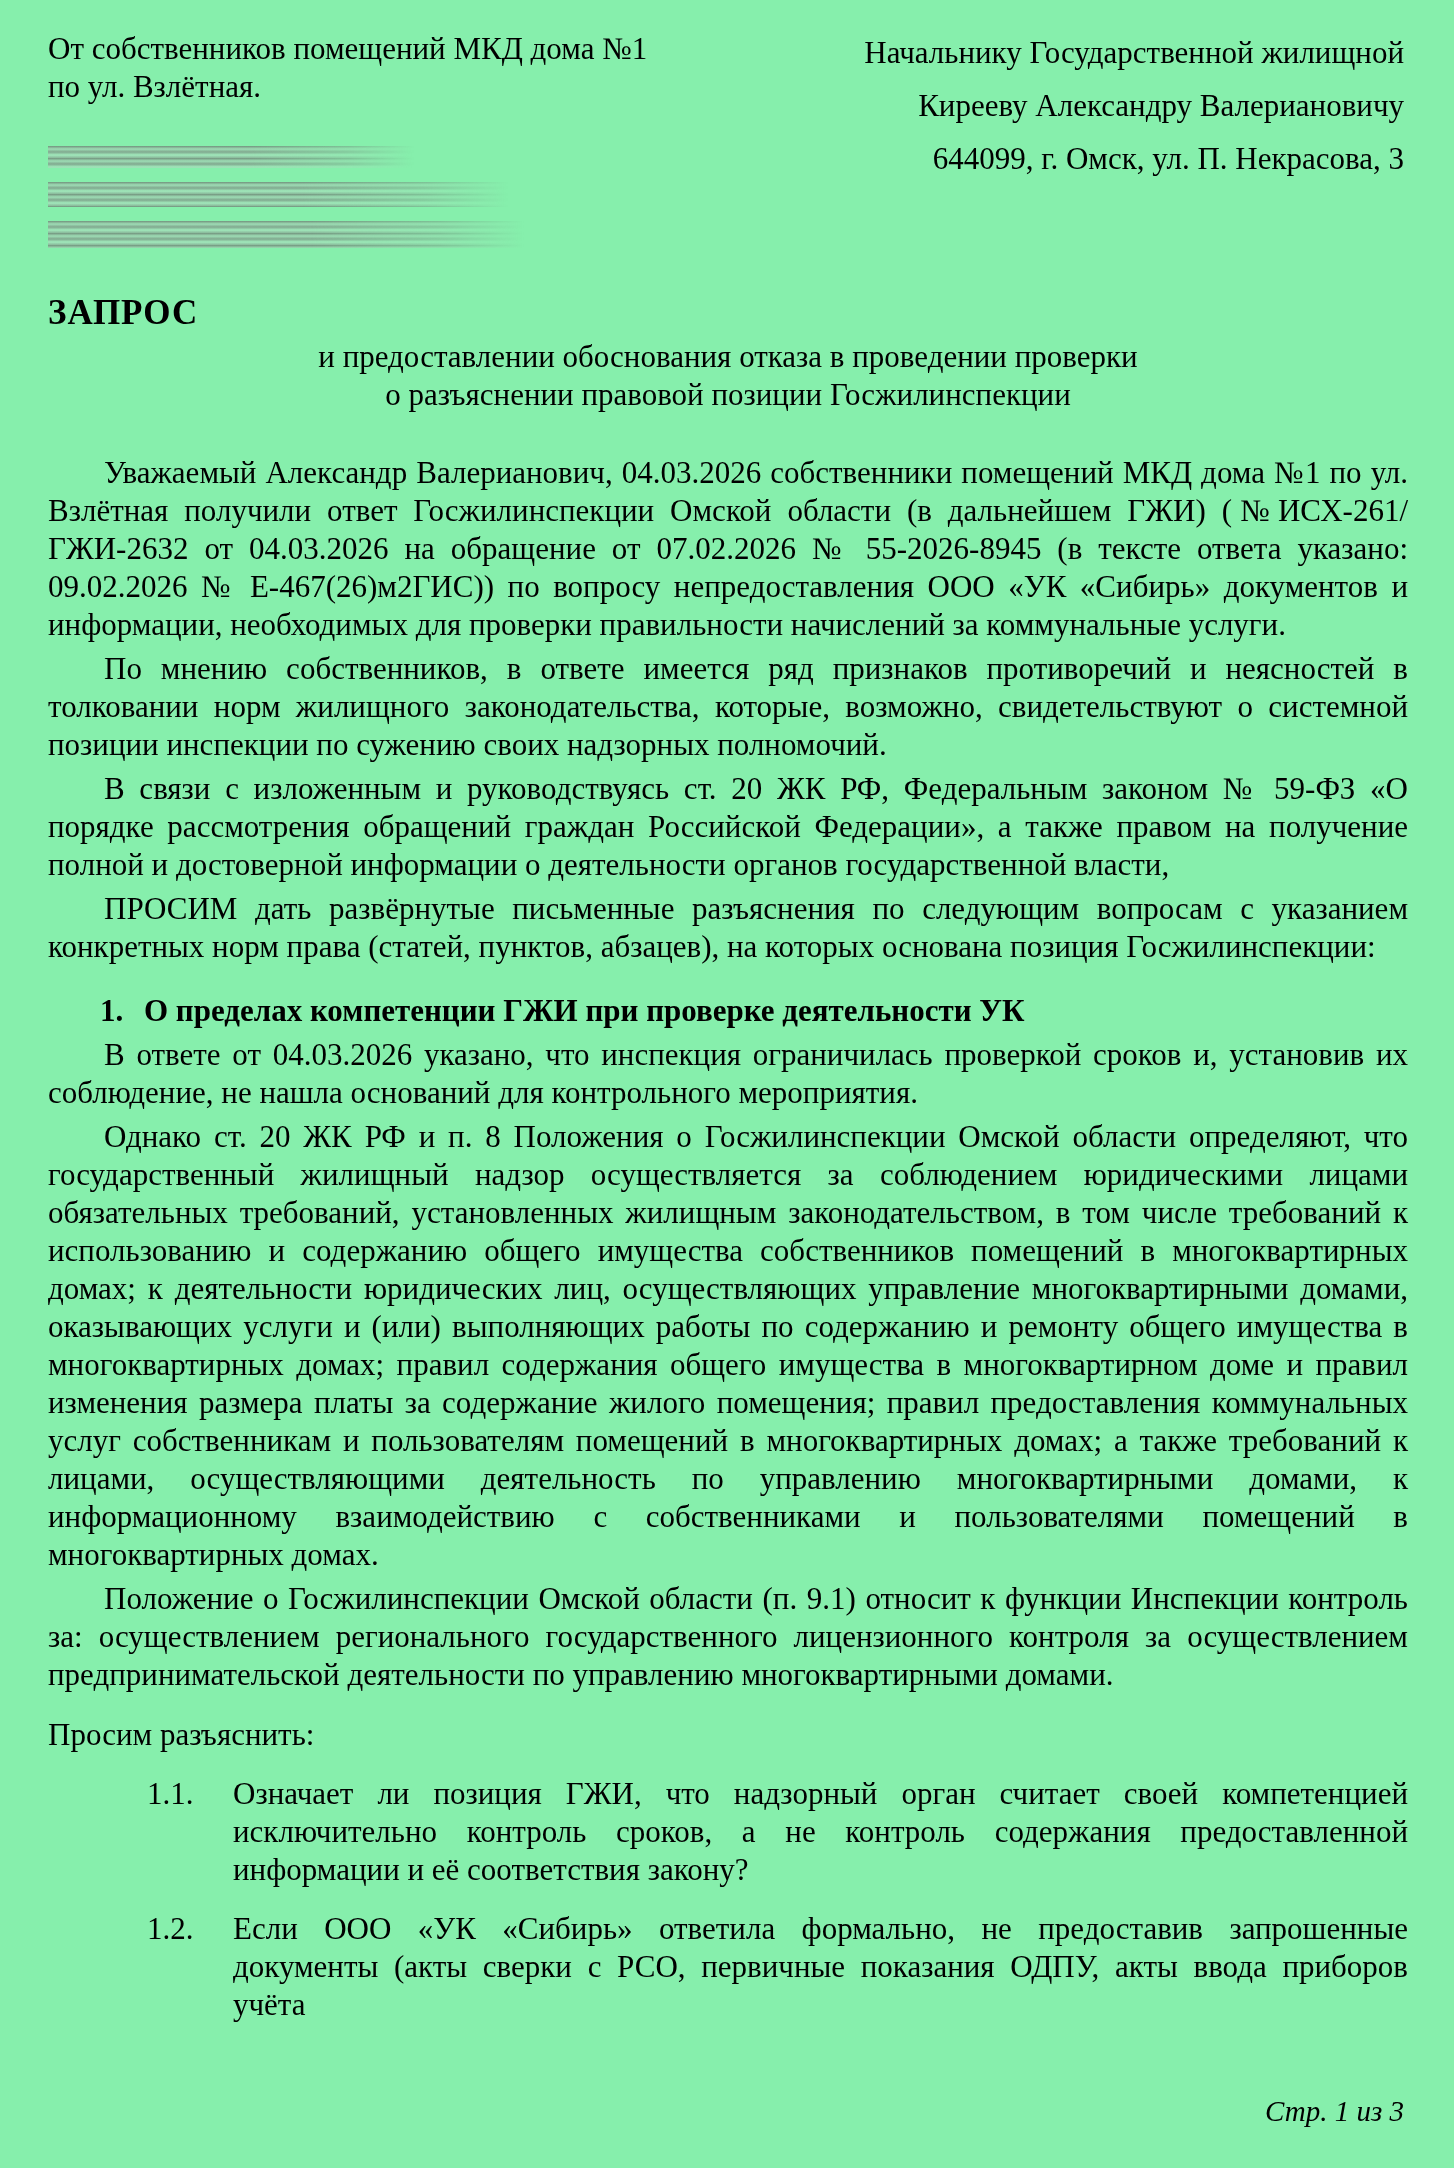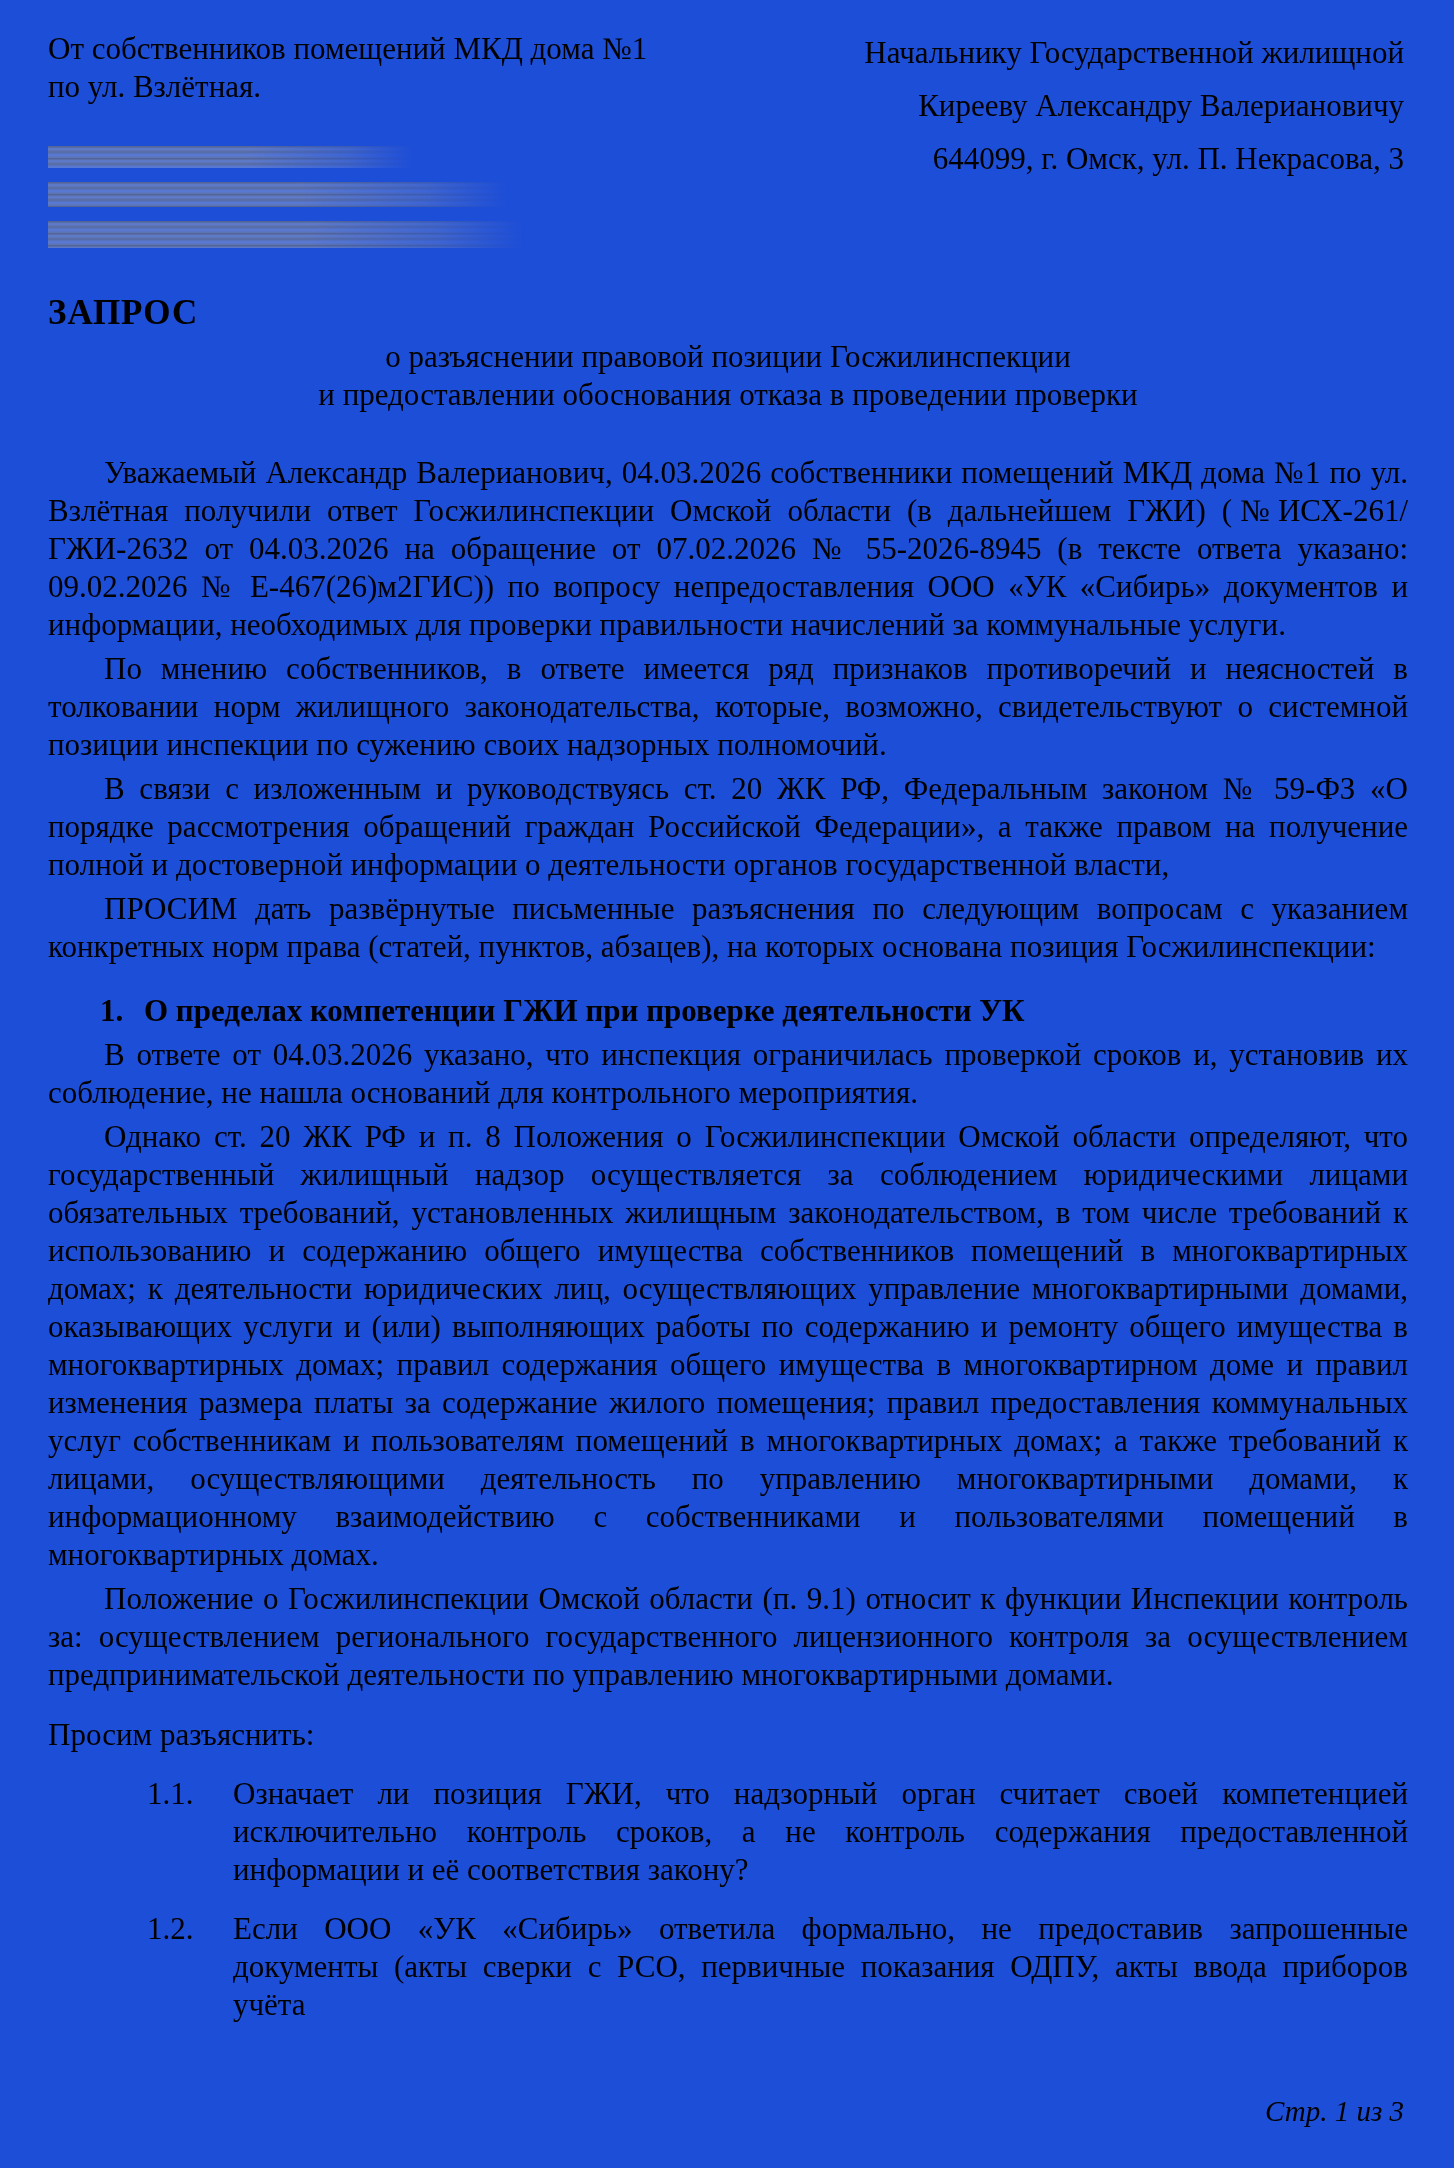--- a/index.html
+++ b/index.html
@@ -1,21 +1,21 @@
 <!DOCTYPE html>
 <html lang="ru"><head>
 <meta charset="utf-8">
 <style>
   html, body { margin: 0; padding: 0; background: #e8e8e8; }
   .page {
     position: relative;
     width: 1454px;
     height: 2168px;
     margin: 0 auto;
-    background: #1d4ed8;
+    background: #86efac;
     color: #000;
     font-family: "Liberation Serif", "DejaVu Serif", serif;
     font-size: 31px;
     line-height: 38px;
     box-sizing: border-box;
     padding: 30px 46px 0 48px;
     overflow: hidden;
   }
 
   
@@ -97,22 +97,22 @@
       </div>
     </div>
     <div class="header-right">
       <p>Начальнику Государственной жилищной</p>
       <p class="gap">Кирееву Александру Валериановичу</p>
       <p class="gap">644099, г. Омск, ул. П. Некрасова, 3</p>
     </div>
   </div>
 
   <h1 class="doc-title">ЗАПРОС</h1>
+  <p class="subtitle">и предоставлении обоснования отказа в проведении проверки</p>
   <p class="subtitle">о разъяснении правовой позиции Госжилинспекции</p>
-  <p class="subtitle">и предоставлении обоснования отказа в проведении проверки</p>
 
   <p class="para" style="margin-top:40px">Уважаемый Александр Валерианович, 04.03.2026 собственники помещений МКД дома №1 по ул. Взлётная получили ответ Госжилинспекции Омской области (в дальнейшем ГЖИ) (№ИСХ-261/ГЖИ-2632 от 04.03.2026 на обращение от 07.02.2026 № 55-2026-8945 (в тексте ответа указано: 09.02.2026 № Е-467(26)м2ГИС)) по вопросу непредоставления ООО «УК «Сибирь» документов и информации, необходимых для проверки правильности начислений за коммунальные услуги.</p>
   <p class="para">По мнению собственников, в ответе имеется ряд признаков противоречий и неясностей в толковании норм жилищного законодательства, которые, возможно, свидетельствуют о системной позиции инспекции по сужению своих надзорных полномочий.</p>
   <p class="para">В связи с изложенным и руководствуясь ст. 20 ЖК РФ, Федеральным законом № 59-ФЗ «О порядке рассмотрения обращений граждан Российской Федерации», а также правом на получение полной и достоверной информации о деятельности органов государственной власти,</p>
   <p class="para">ПРОСИМ дать развёрнутые письменные разъяснения по следующим вопросам с указанием конкретных норм права (статей, пунктов, абзацев), на которых основана позиция Госжилинспекции:</p>
 
   <div class="section-heading">
     <span class="num">1.</span>
     <span>О пределах компетенции ГЖИ при проверке деятельности УК</span>
   </div>

